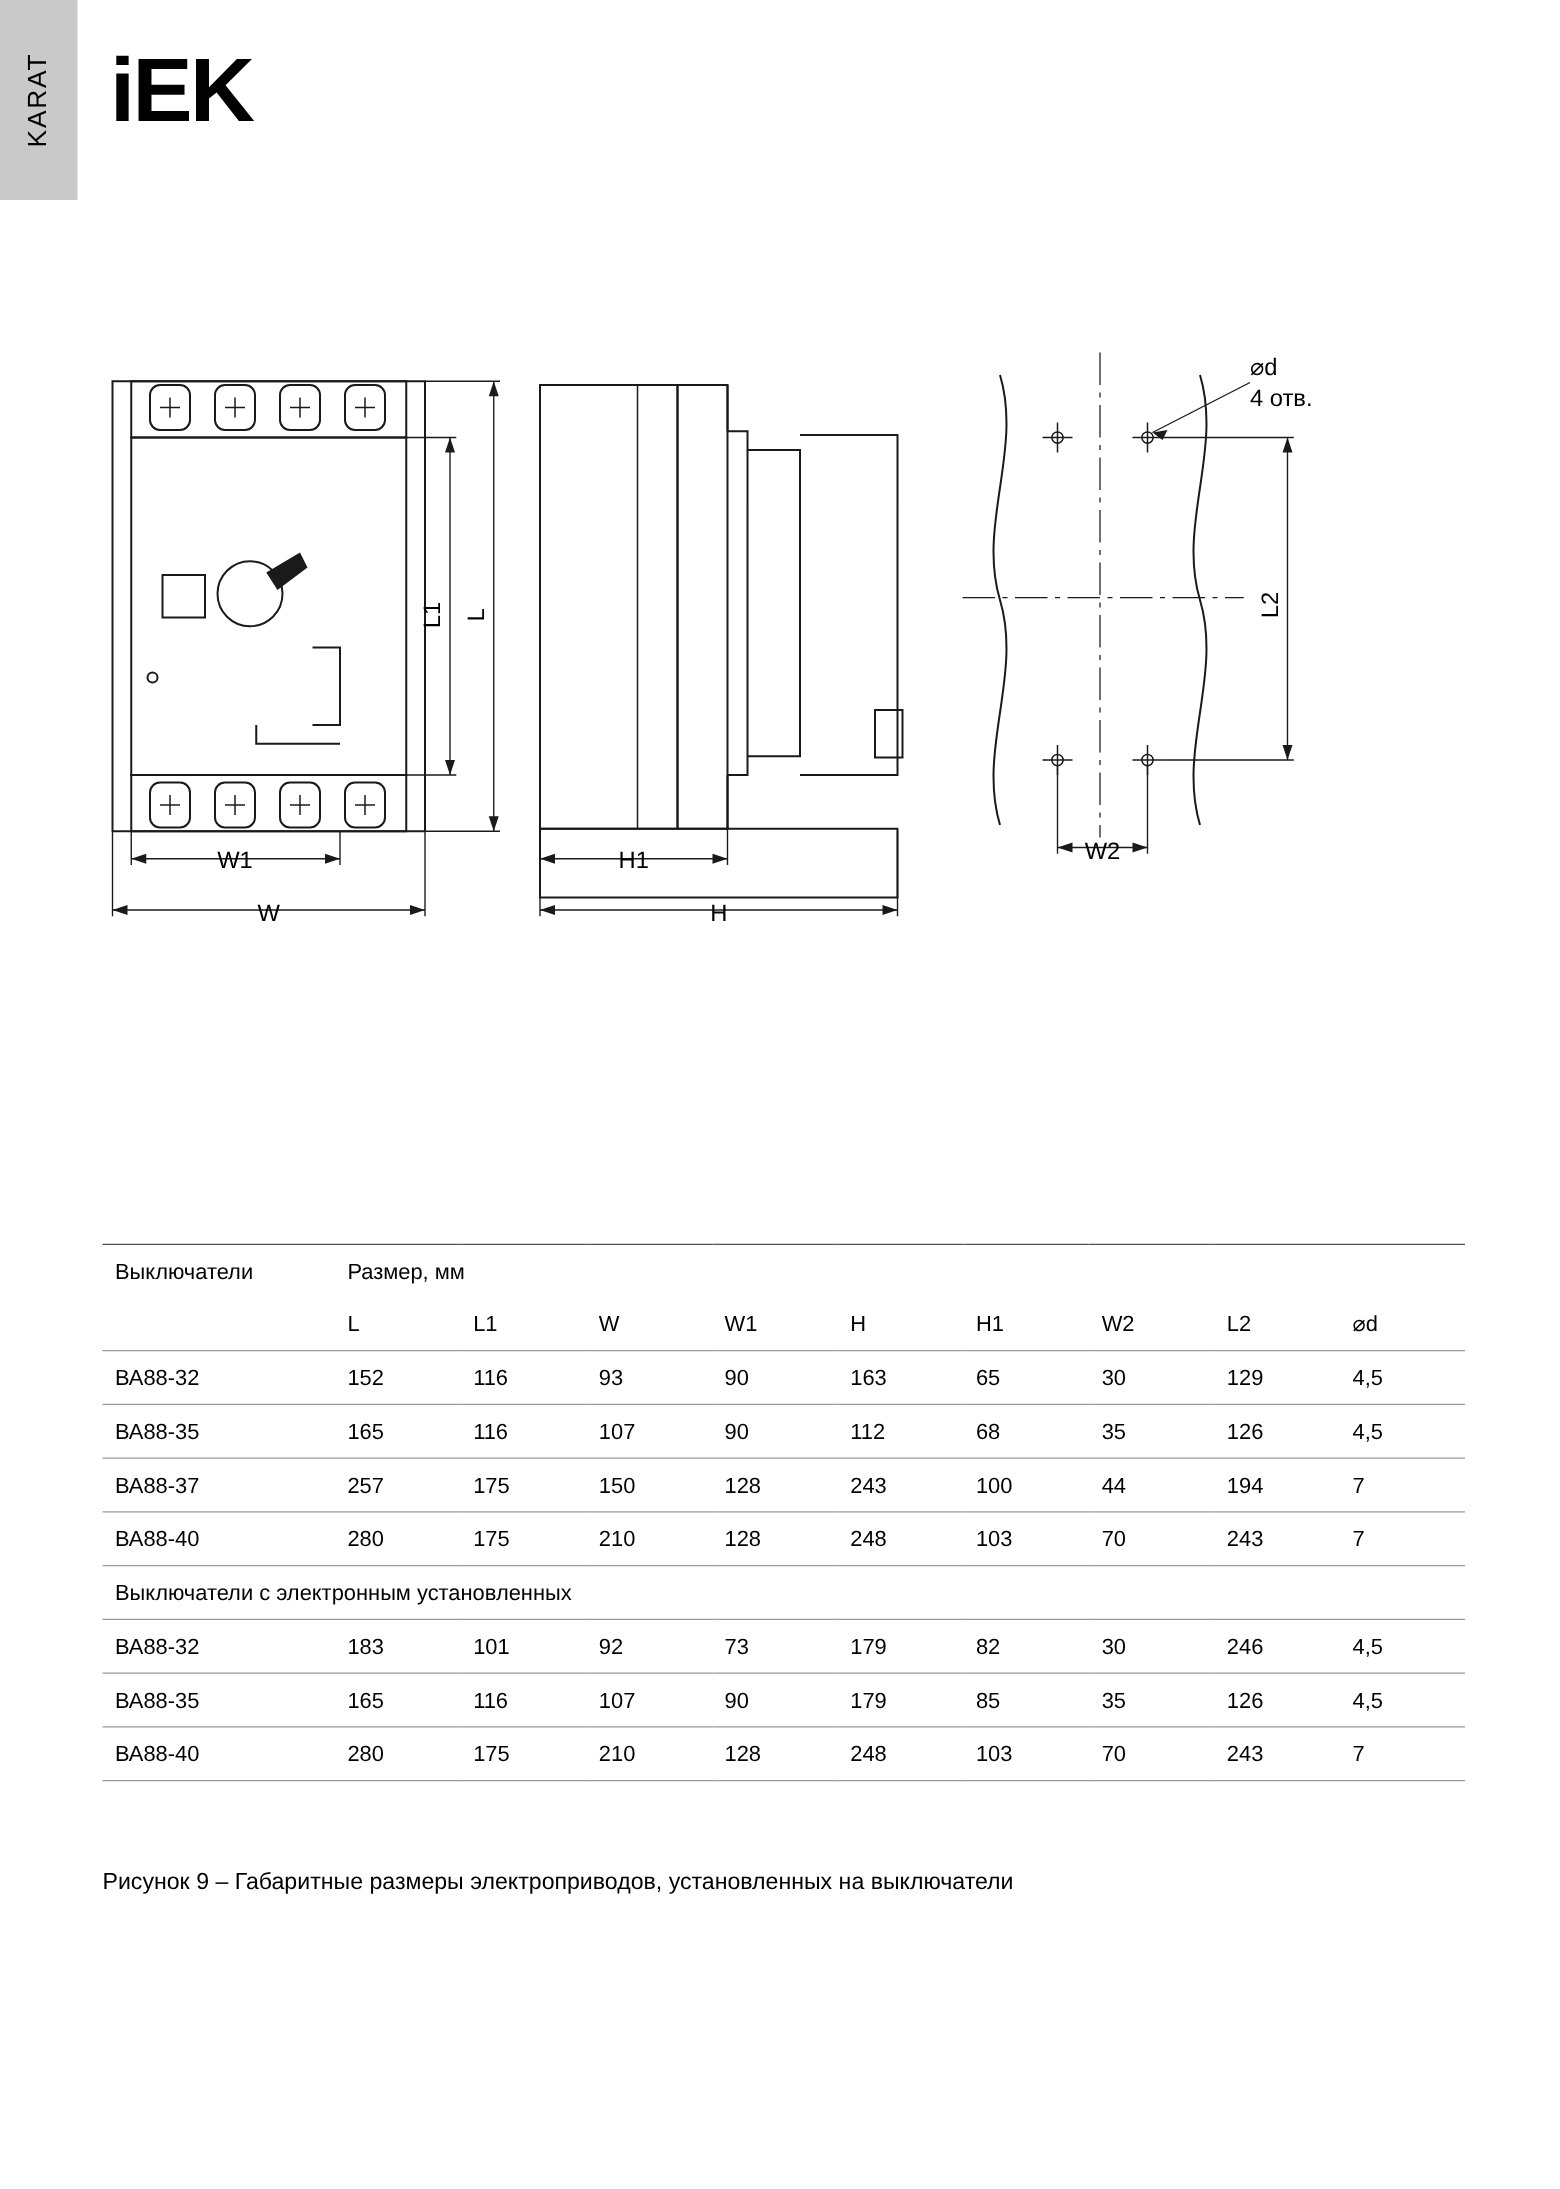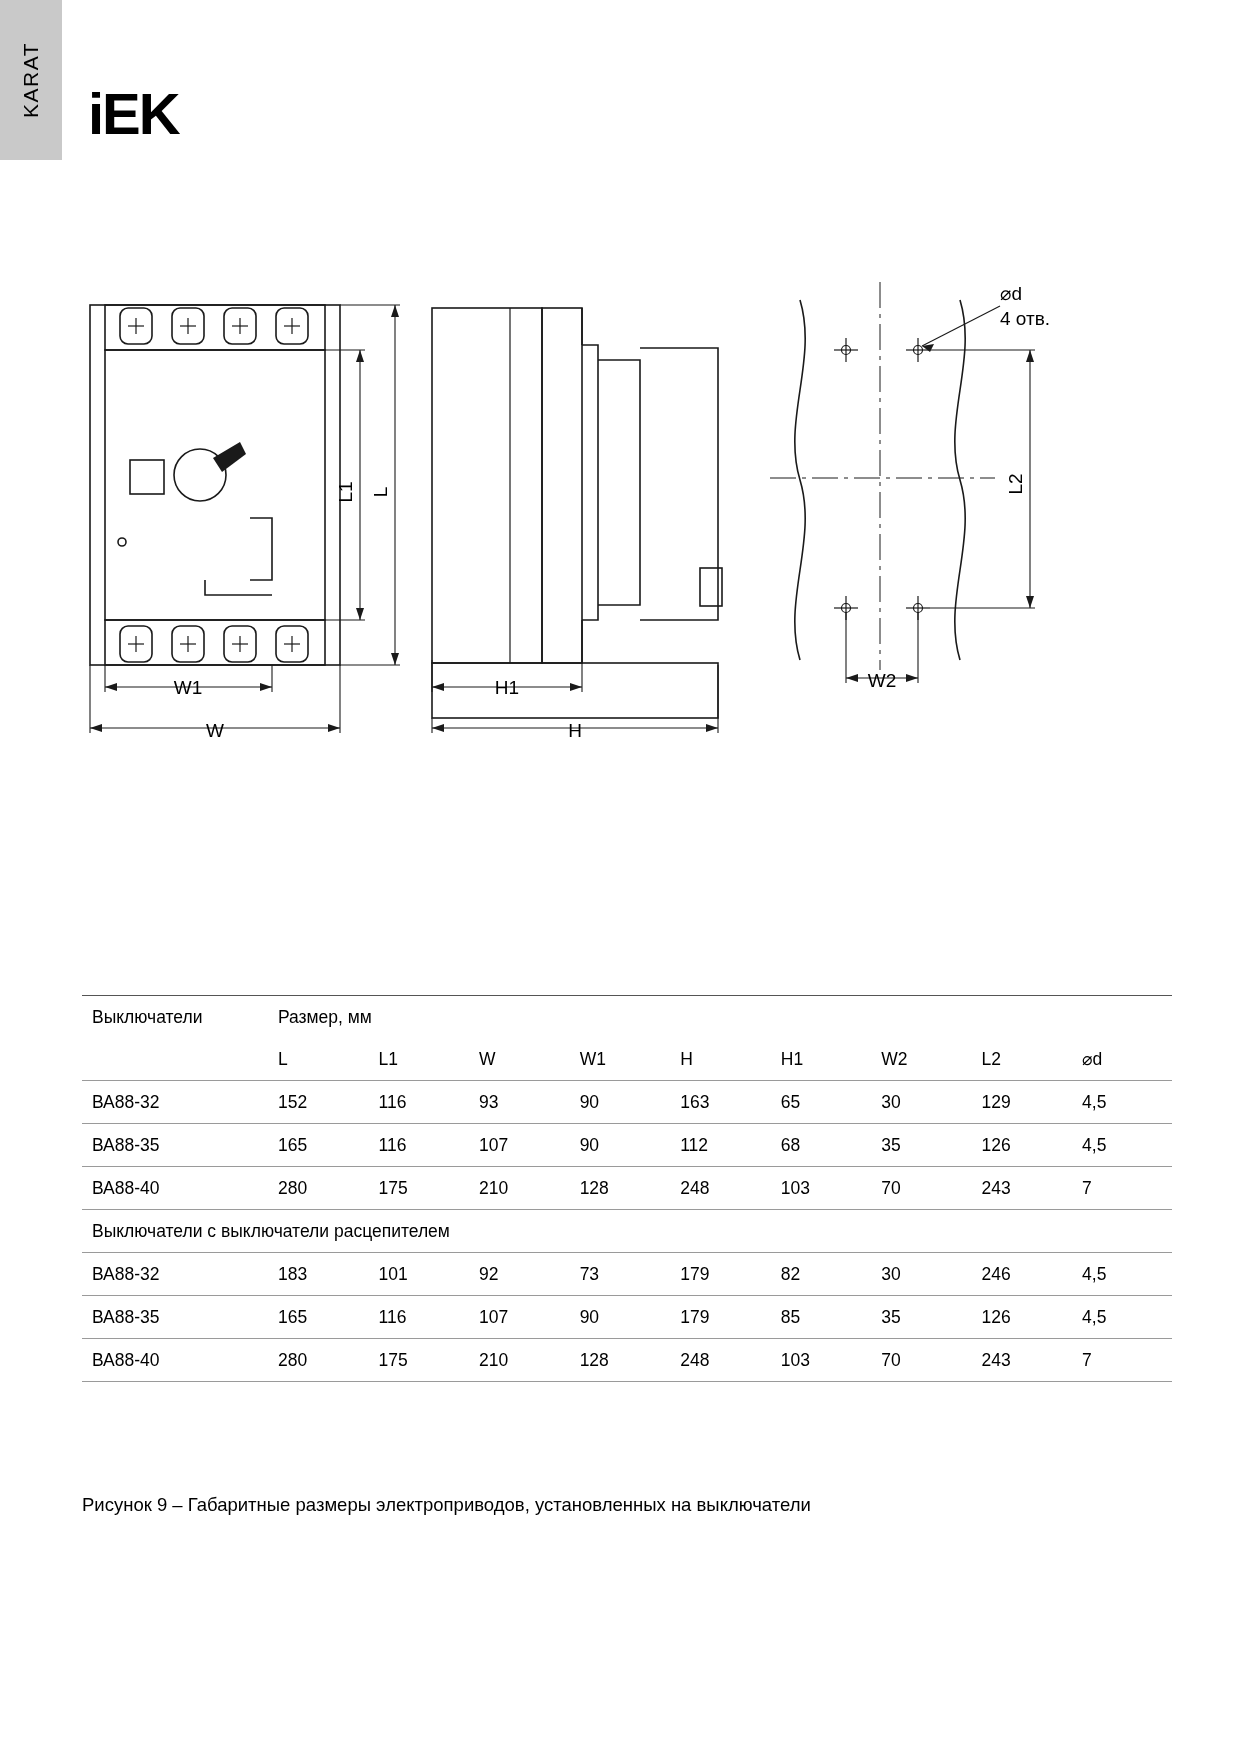--- a/index.html
+++ b/index.html
@@ -39,25 +39,24 @@
     display: flex;
     align-items: center;
     justify-content: center;
     font-size: 21px;
     letter-spacing: 1.5px;
     color: #000;
   }
   .logo {
     position: absolute;
     left: 88px; top: 44px;
-    font-size: 58px;
+    font-size: 72px;
     font-weight: bold;
     letter-spacing: -2px;
     line-height: 58px;
-    margin-top: 41px;
   }
 
   
   .drawing {
     position: absolute;
     left: 0; top: 250px;
     width: 1248px;
     height: 530px;
   }
   .drawing svg { display: block; }
@@ -317,34 +316,46 @@
         <td>116</td>
         <td>107</td>
         <td>90</td>
         <td>112</td>
         <td>68</td>
         <td>35</td>
         <td>126</td>
         <td>4,5</td>
       </tr>
       <tr>
+        <td>ВА88-37</td>
+        <td>257</td>
+        <td>175</td>
+        <td>150</td>
+        <td>128</td>
+        <td>243</td>
+        <td>100</td>
+        <td>44</td>
+        <td>194</td>
+        <td>7</td>
+      </tr>
+      <tr>
         <td>ВА88-40</td>
         <td>280</td>
         <td>175</td>
         <td>210</td>
         <td>128</td>
         <td>248</td>
         <td>103</td>
         <td>70</td>
         <td>243</td>
         <td>7</td>
       </tr>
 
       <tr class="group-row">
-        <td colspan="10">Выключатели с выключатели расцепителем</td>
+        <td colspan="10">Выключатели с электронным установленных</td>
       </tr>
       <tr>
         <td>ВА88-32</td>
         <td>183</td>
         <td>101</td>
         <td>92</td>
         <td>73</td>
         <td>179</td>
         <td>82</td>
         <td>30</td>

